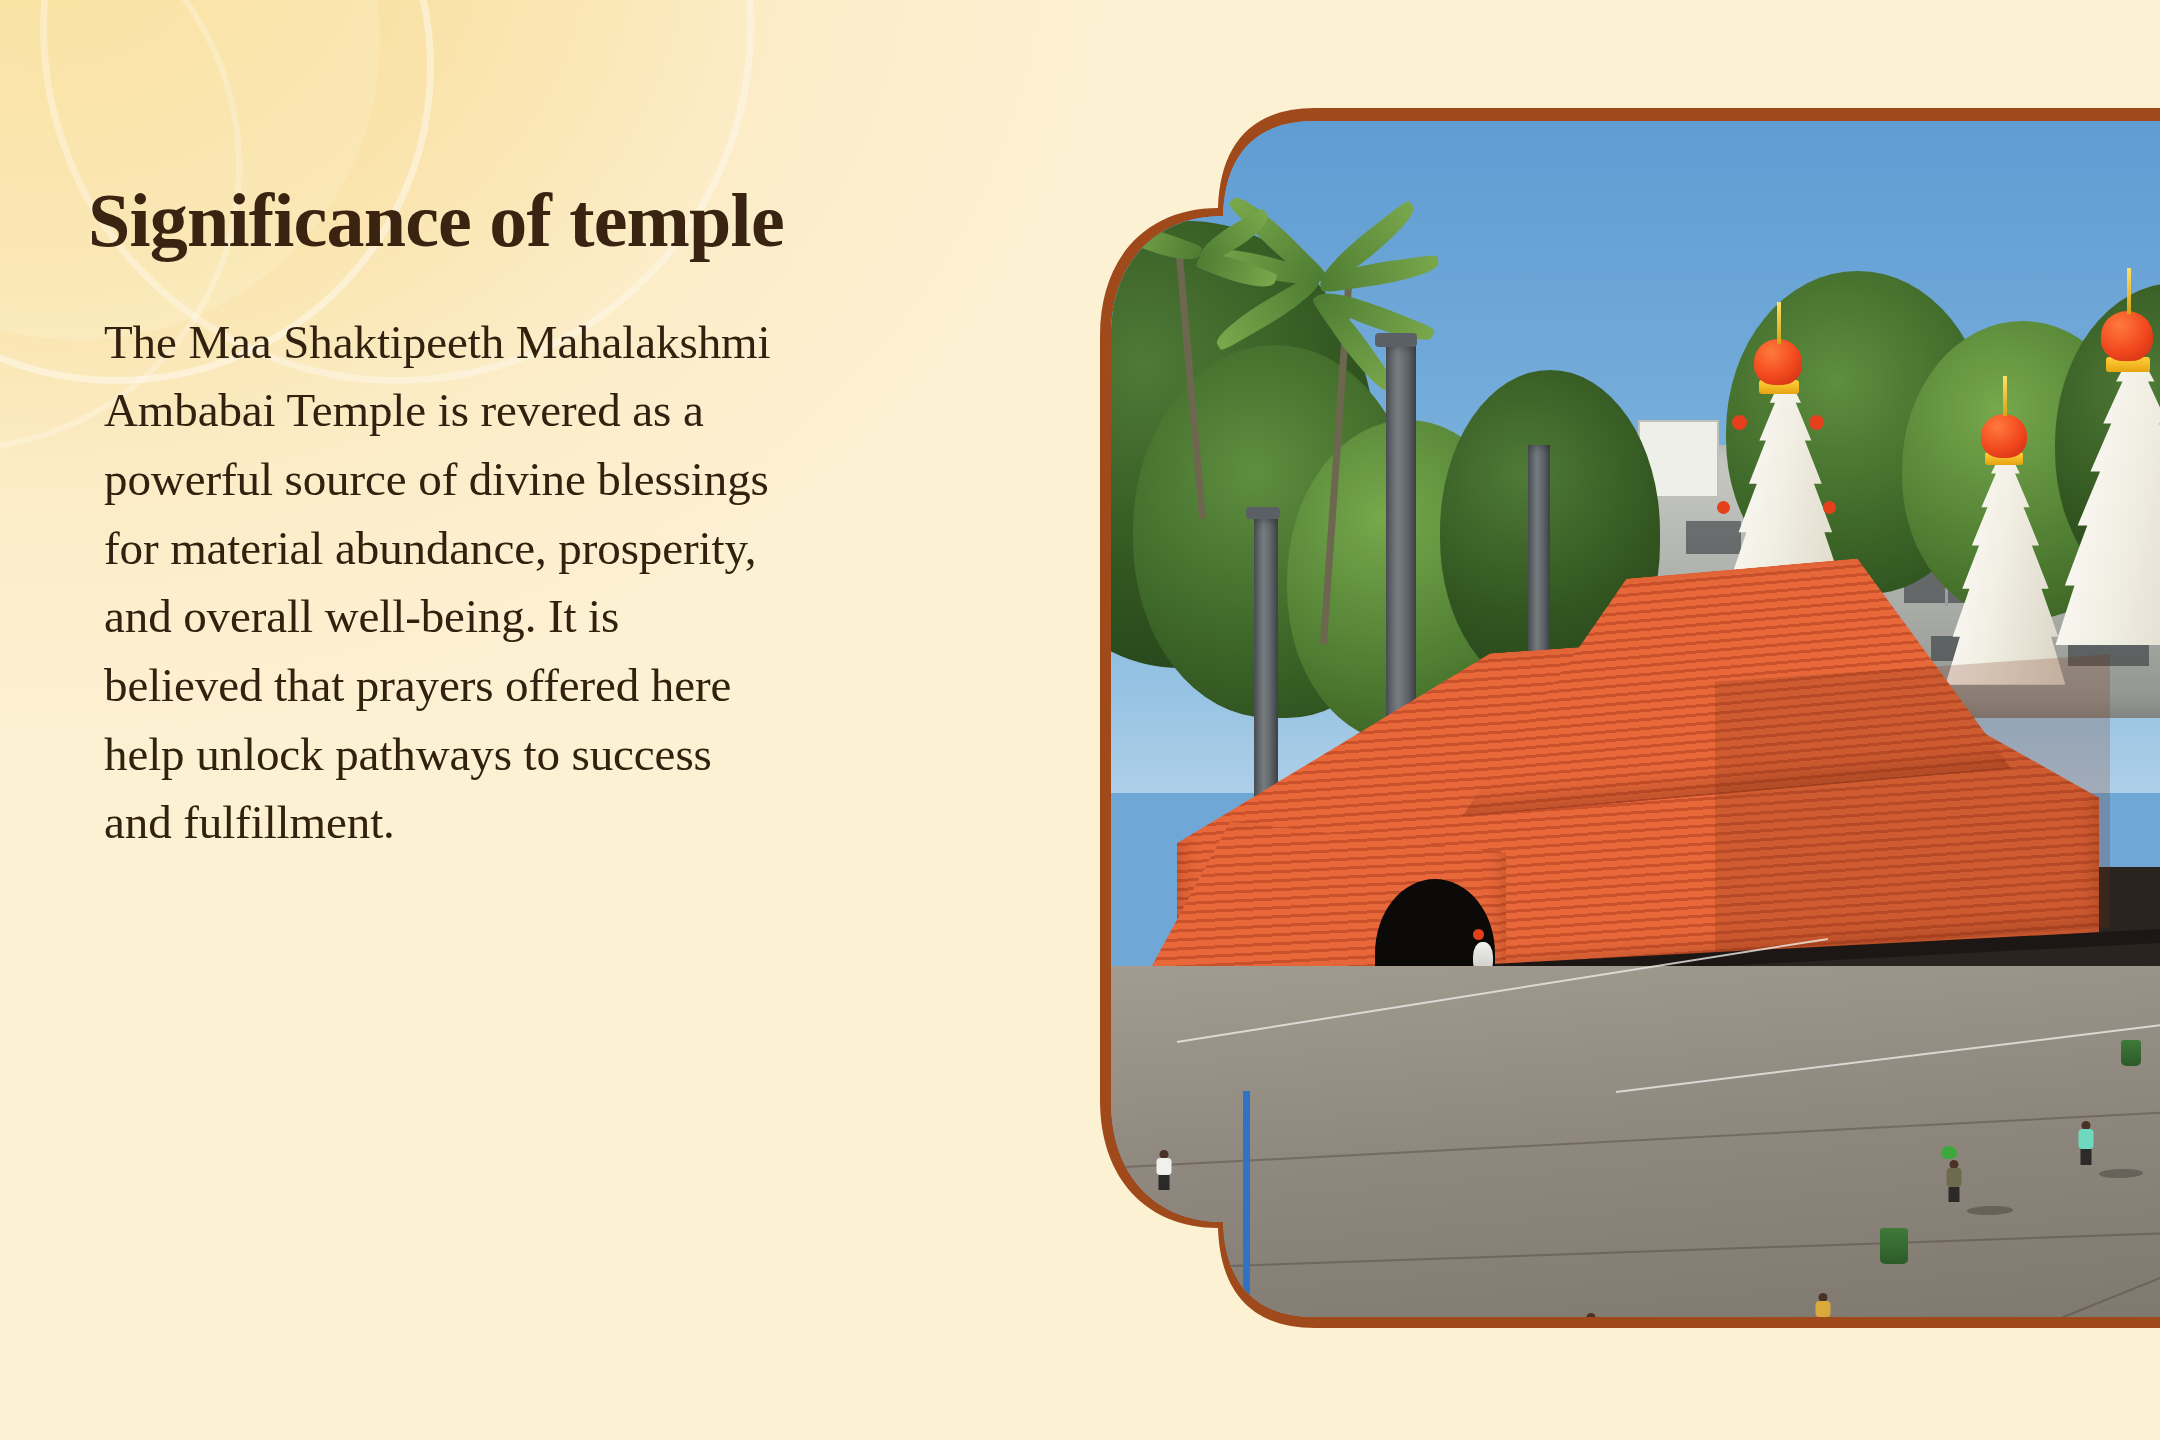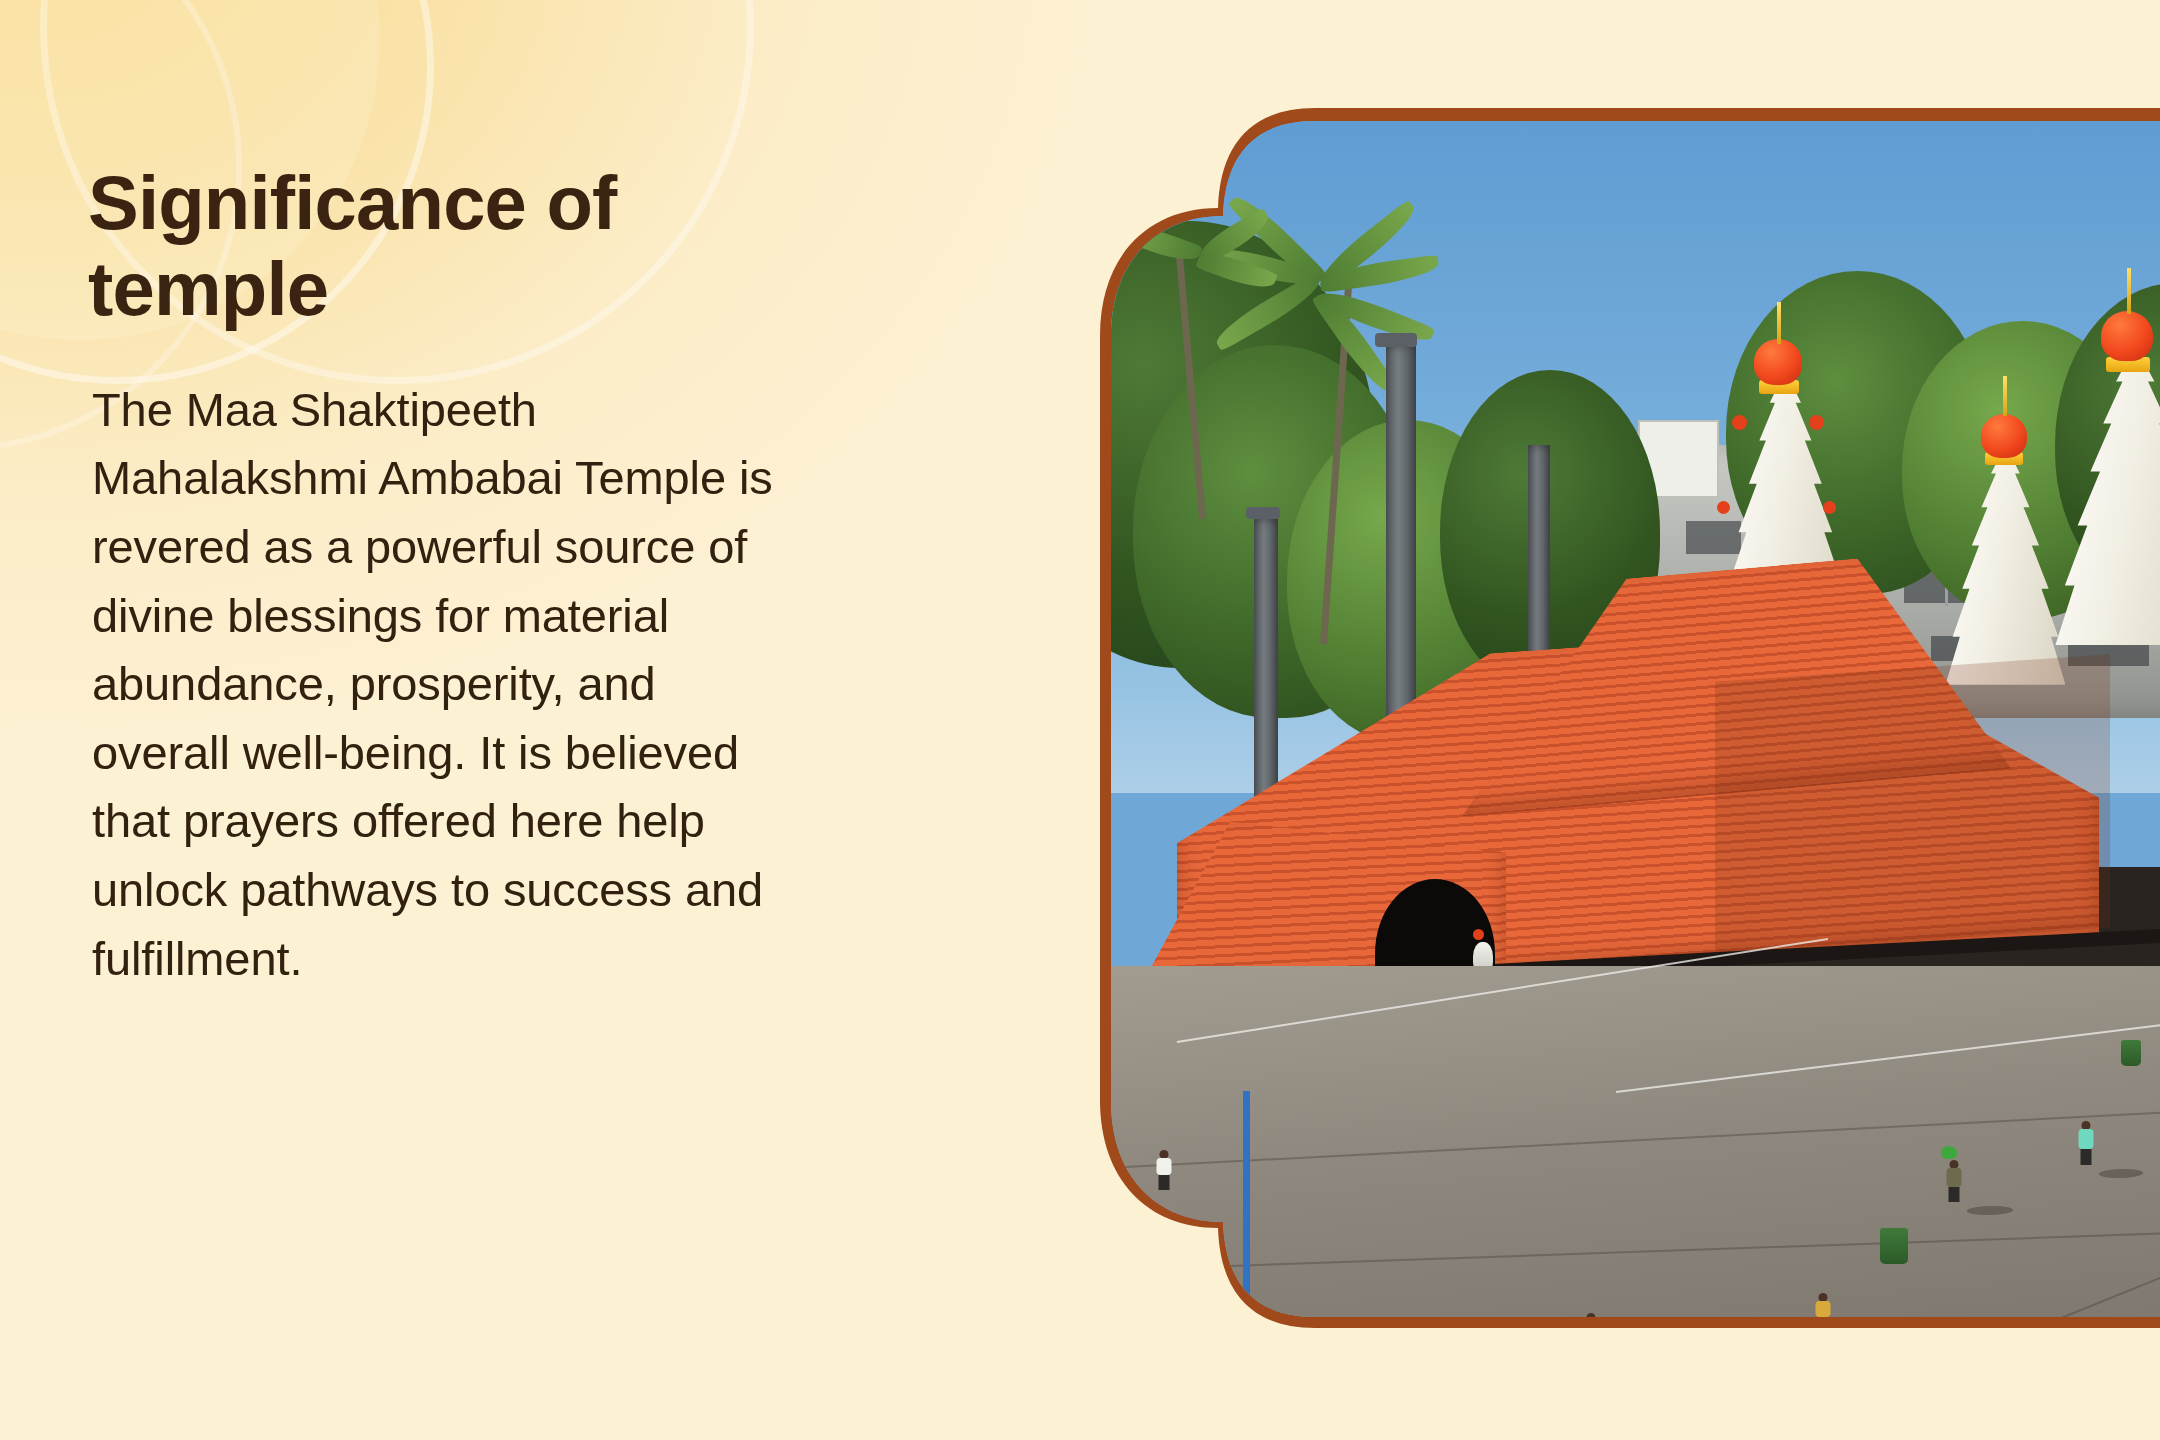--- a/index.html
+++ b/index.html
@@ -12,25 +12,25 @@
   }
 
   
   .deco{position:absolute;border-radius:50%;border-style:solid;pointer-events:none;}
   .deco.c1{left:-200px;top:-250px;width:620px;height:620px;border-width:7px;border-color:rgba(255,255,255,0.42);}
   .deco.c2{left:40px;top:-330px;width:700px;height:700px;border-width:7px;border-color:rgba(255,255,255,0.34);}
   .deco.c3{left:-330px;top:-120px;width:560px;height:560px;border-width:6px;border-color:rgba(255,255,255,0.26);}
   .deco.f1{left:-220px;top:-260px;width:600px;height:600px;background:rgba(255,252,235,0.16);border:0;}
 
   
-  #textcol{position:absolute;left:88px;top:160px;width:700px;}
+  #textcol{position:absolute;left:88px;top:178px;width:700px;font-family:Liberation Serif, serif;}
   #title{font-size:76px;line-height:1.13;font-weight:700;color:#3B2312;
          letter-spacing:-0.8px;margin:0 0 44px 0;}
   #body{font-size:47px;line-height:1.46;font-weight:500;color:#33210F;
-        letter-spacing:-0.1px;margin:4px;}
+        letter-spacing:-0.1px;margin:16px;}
 
   
   #photoframe{
     position:absolute;left:1100px;top:86px;width:1120px;height:1264px;
     background:#A04A1C;
     padding:11px;box-sizing:border-box;
     -webkit-clip-path: path("M 0 250 C 0 170 48 122 118 122 C 120 60 150 22 215 22 L 1120 22 L 1120 1242 L 215 1242 C 150 1242 120 1204 118 1142 C 48 1142 0 1094 0 1014 Z");
     clip-path: path("M 0 250 C 0 170 48 122 118 122 C 120 60 150 22 215 22 L 1120 22 L 1120 1242 L 215 1242 C 150 1242 120 1204 118 1142 C 48 1142 0 1094 0 1014 Z");
   }
   #photoclip{

